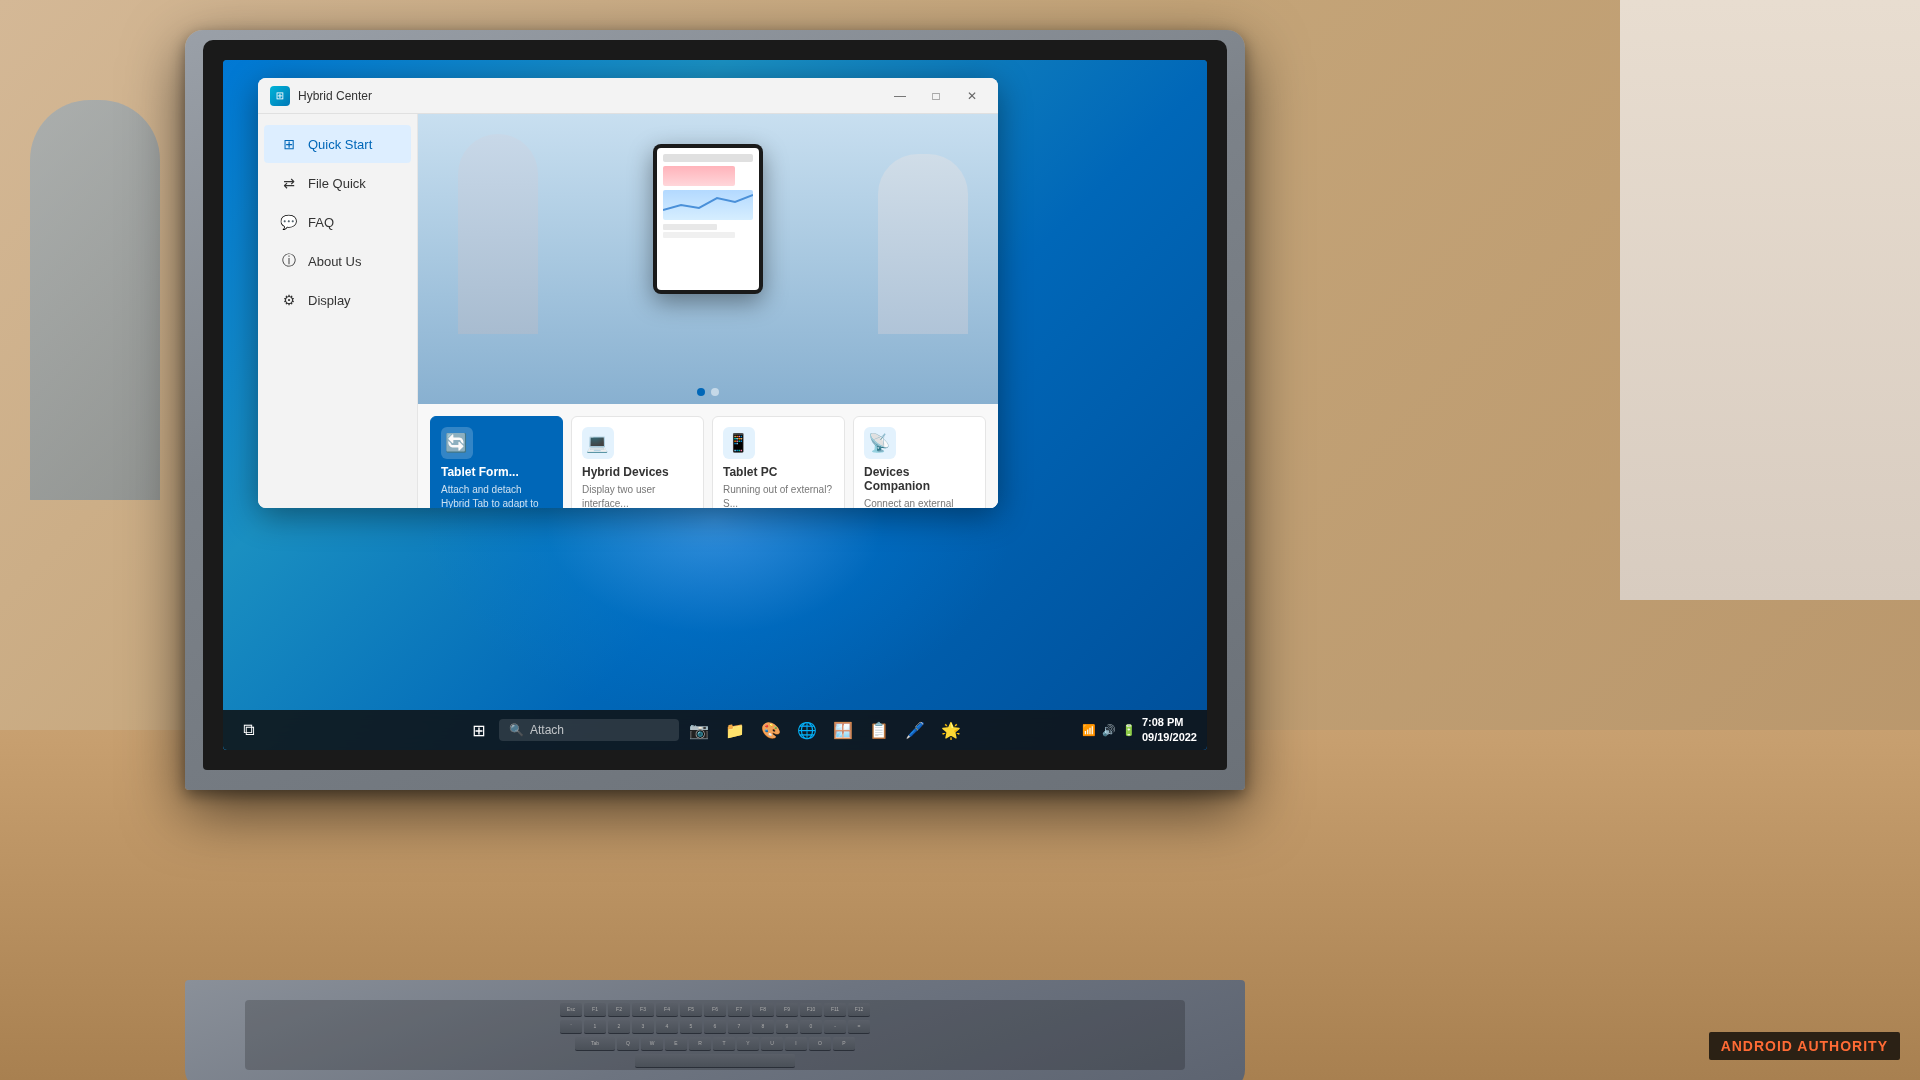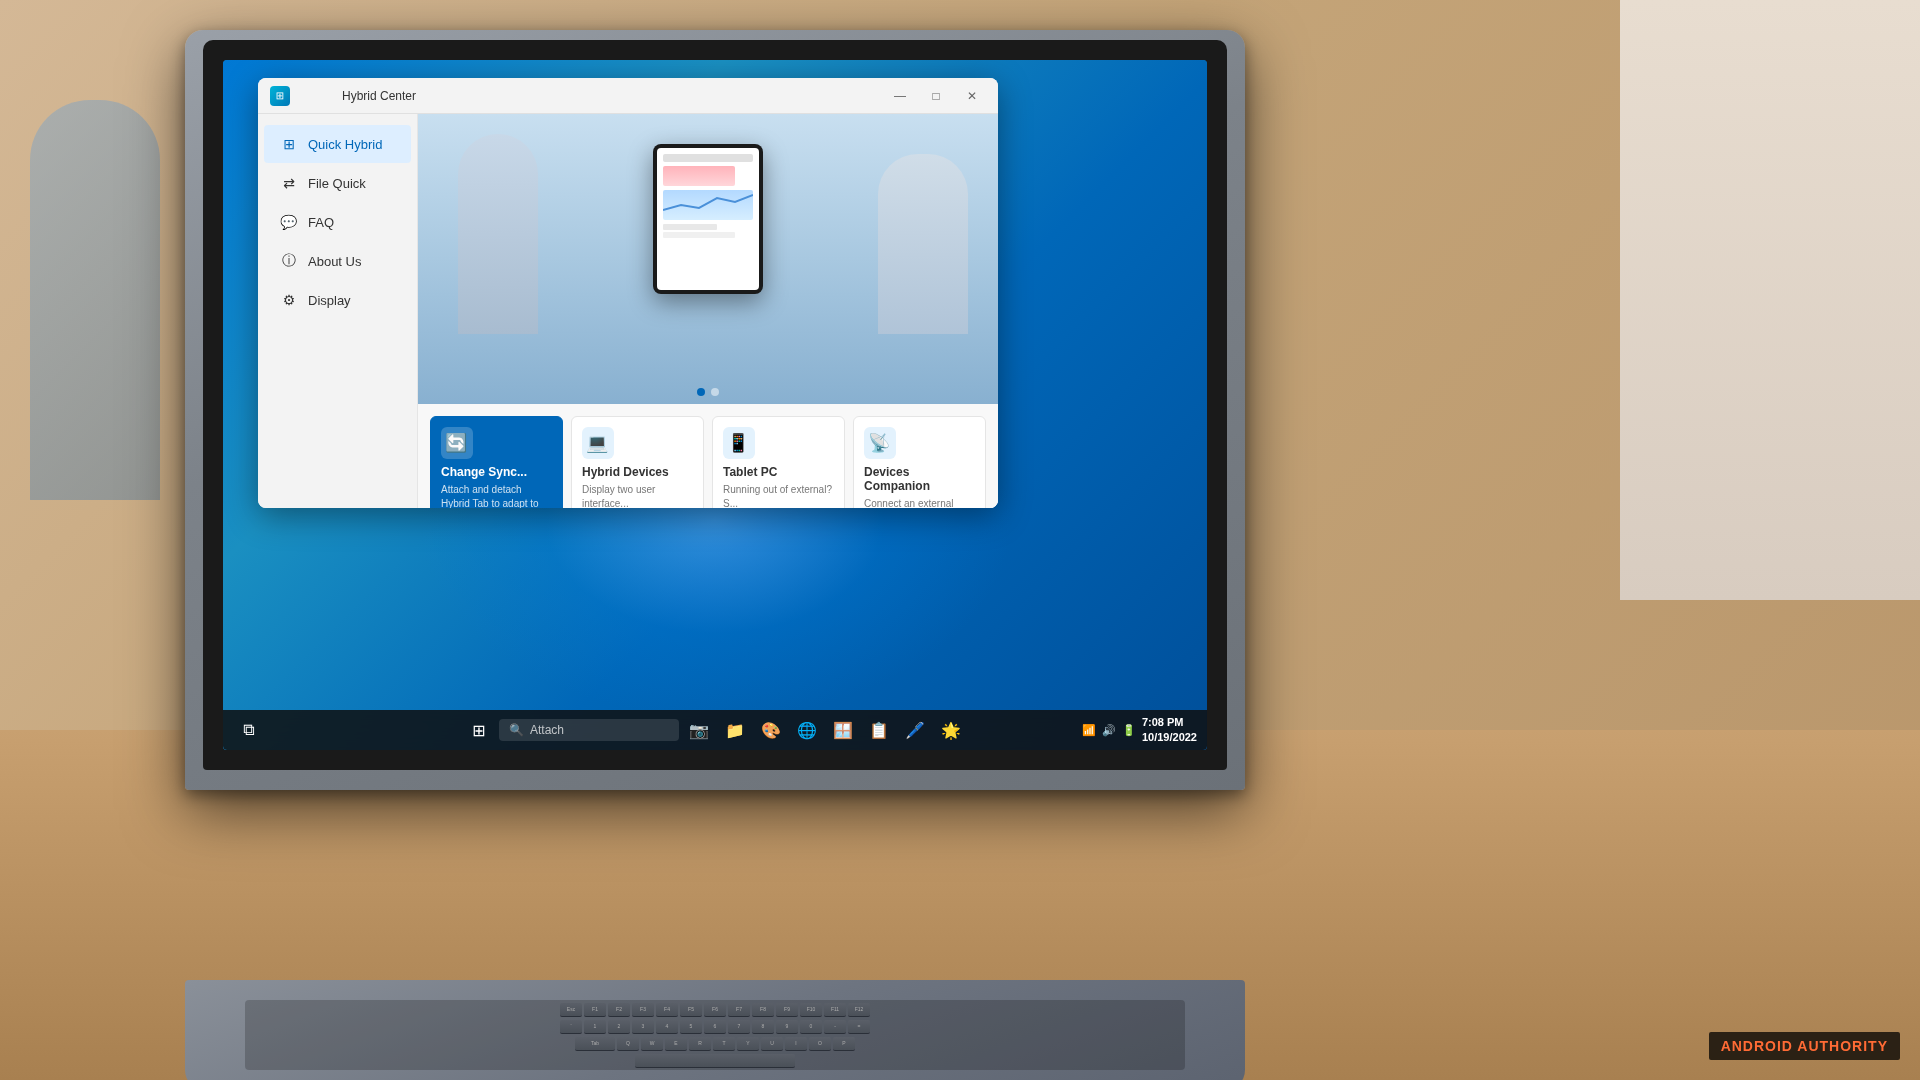--- a/index.html
+++ b/index.html
@@ -177,21 +177,20 @@
       align-items: center;
       justify-content: center;
       font-size: 10px;
       color: white;
     }
 
     .title-bar-text {
       font-size: 12px;
       color: #333;
       flex: 1;
-      margin-left: 44px;
     }
 
     .title-bar-controls {
       display: flex;
       gap: 8px;
     }
 
     .title-btn {
       width: 28px;
       height: 28px;
@@ -516,21 +515,21 @@
             <div class="title-btn">□</div>
             <div class="title-btn close">✕</div>
           </div>
         </div>
 
         <div class="window-body">
 
           <div class="sidebar">
             <div class="sidebar-item active">
               <span class="sidebar-icon">⊞</span>
-              <span>Quick Hybrid</span>
+              <span>Quick Start</span>
             </div>
             <div class="sidebar-item">
               <span class="sidebar-icon">⇄</span>
               <span>File Quick</span>
             </div>
             <div class="sidebar-item">
               <span class="sidebar-icon">💬</span>
               <span>FAQ</span>
             </div>
             <div class="sidebar-item">
@@ -570,21 +569,21 @@
               <div class="hero-dots">
                 <div class="hero-dot active"></div>
                 <div class="hero-dot"></div>
               </div>
             </div>
 
             <div class="cards-area">
 
               <div class="feature-card active">
                 <div class="card-icon" style="background:#fff3;">🔄</div>
-                <div class="card-title">Change Sync...</div>
+                <div class="card-title">Tablet Form...</div>
                 <div class="card-desc">Attach and detach Hybrid Tab to adapt to different work scenarios.</div>
               </div>
 
               <div class="feature-card">
                 <div class="card-icon" style="background:#e3f2fd;">💻</div>
                 <div class="card-title">Hybrid Devices</div>
                 <div class="card-desc">Display two user interface...</div>
               </div>
 
               <div class="feature-card">
@@ -622,21 +621,21 @@
           <div class="taskbar-icon">📋</div>
           <div class="taskbar-icon">🖊️</div>
           <div class="taskbar-icon">🌟</div>
         </div>
         <div class="taskbar-right">
           <span>📶</span>
           <span>🔊</span>
           <span>🔋</span>
           <div class="time-display">
             <div>7:08 PM</div>
-            <div>10/19/2022</div>
+            <div>09/19/2022</div>
           </div>
         </div>
       </div>
 
     </div>
   </div>
 </div>
 
 <div class="laptop-keyboard">
   <div class="keyboard-area">

